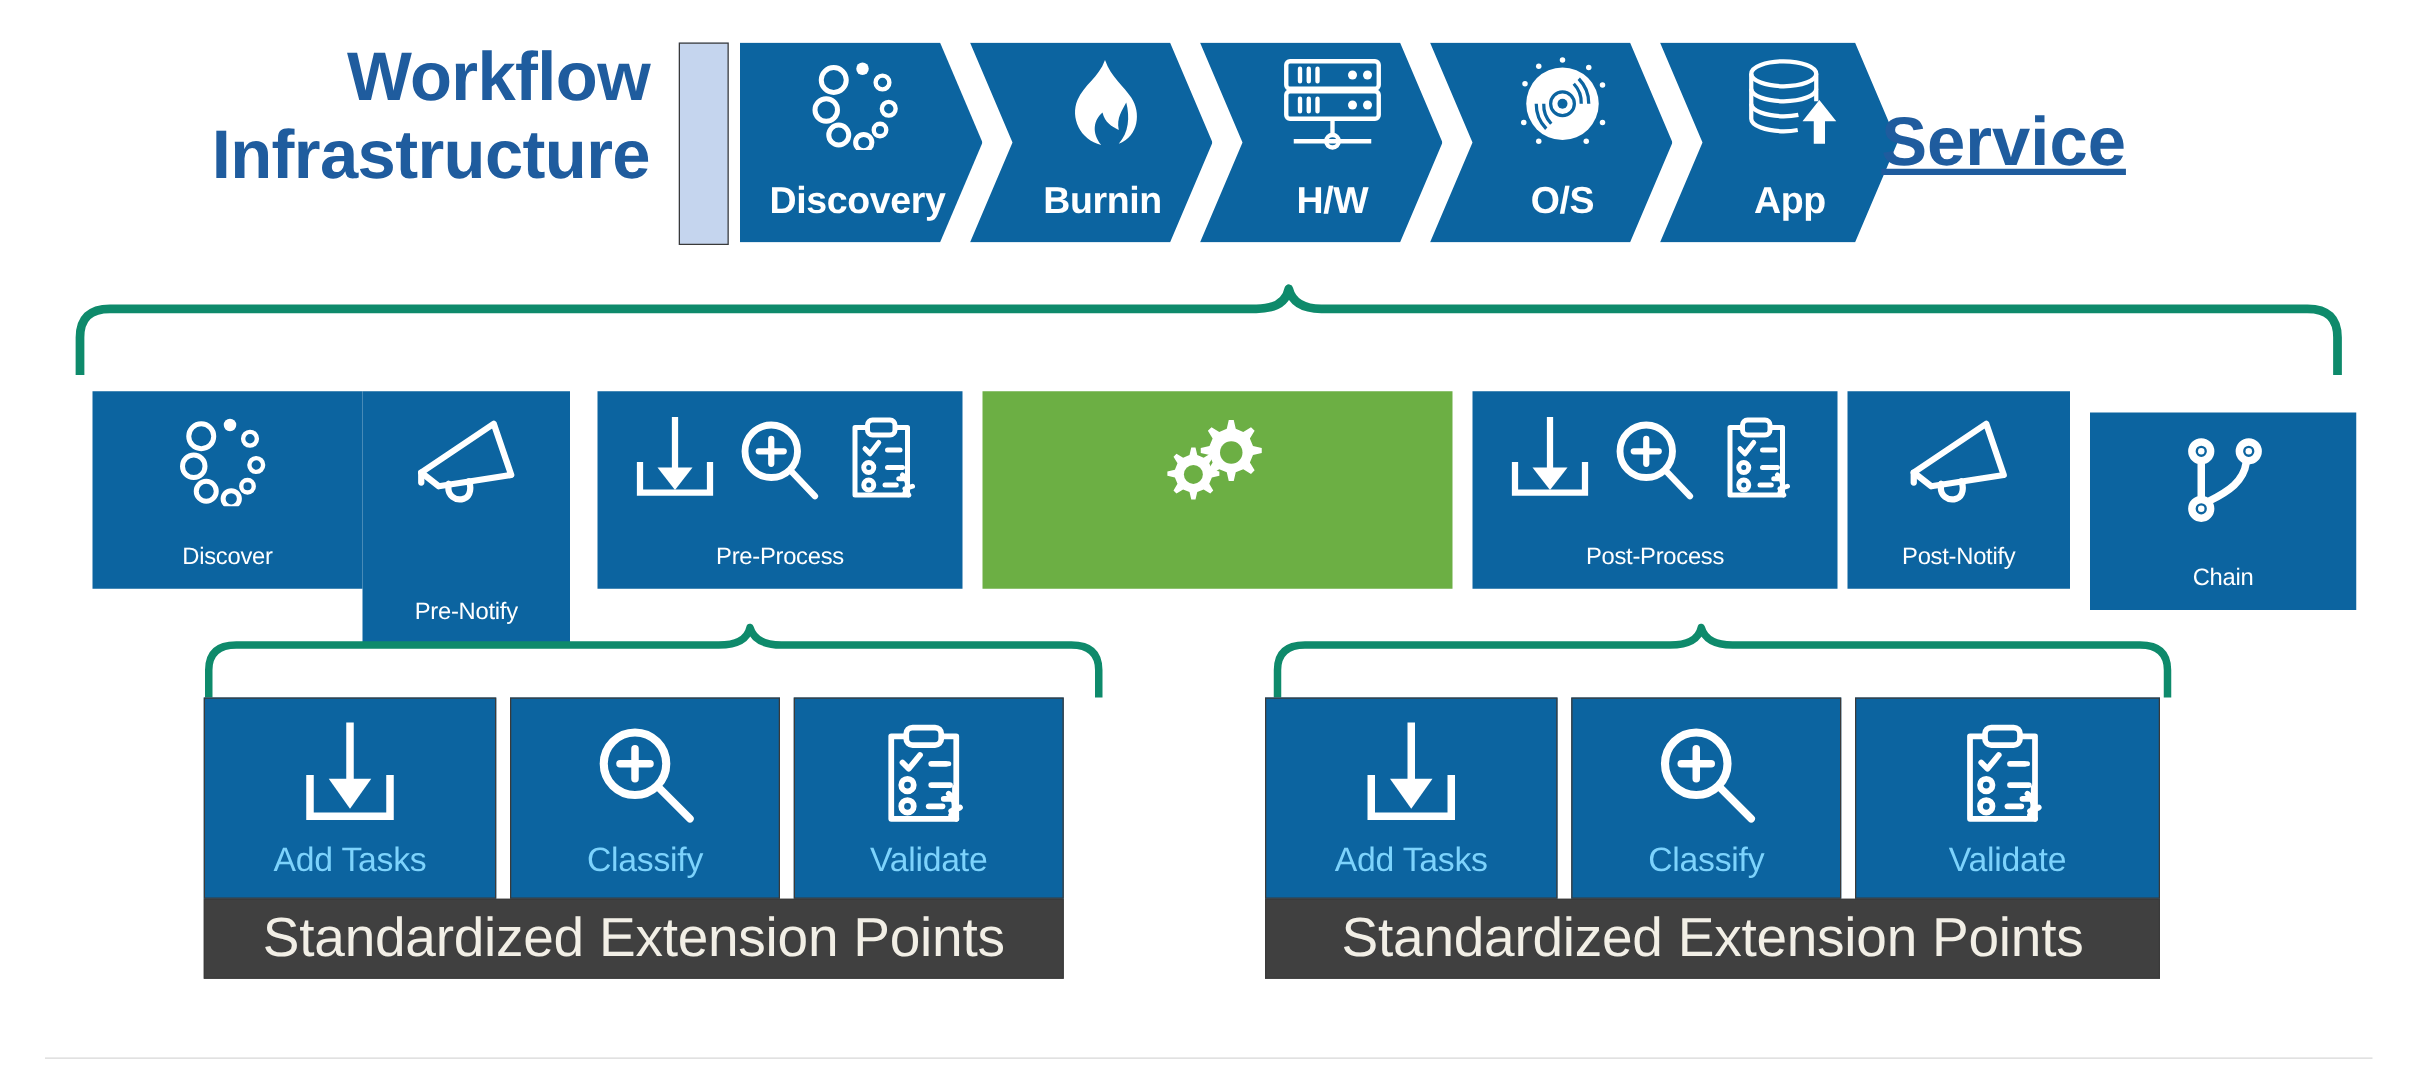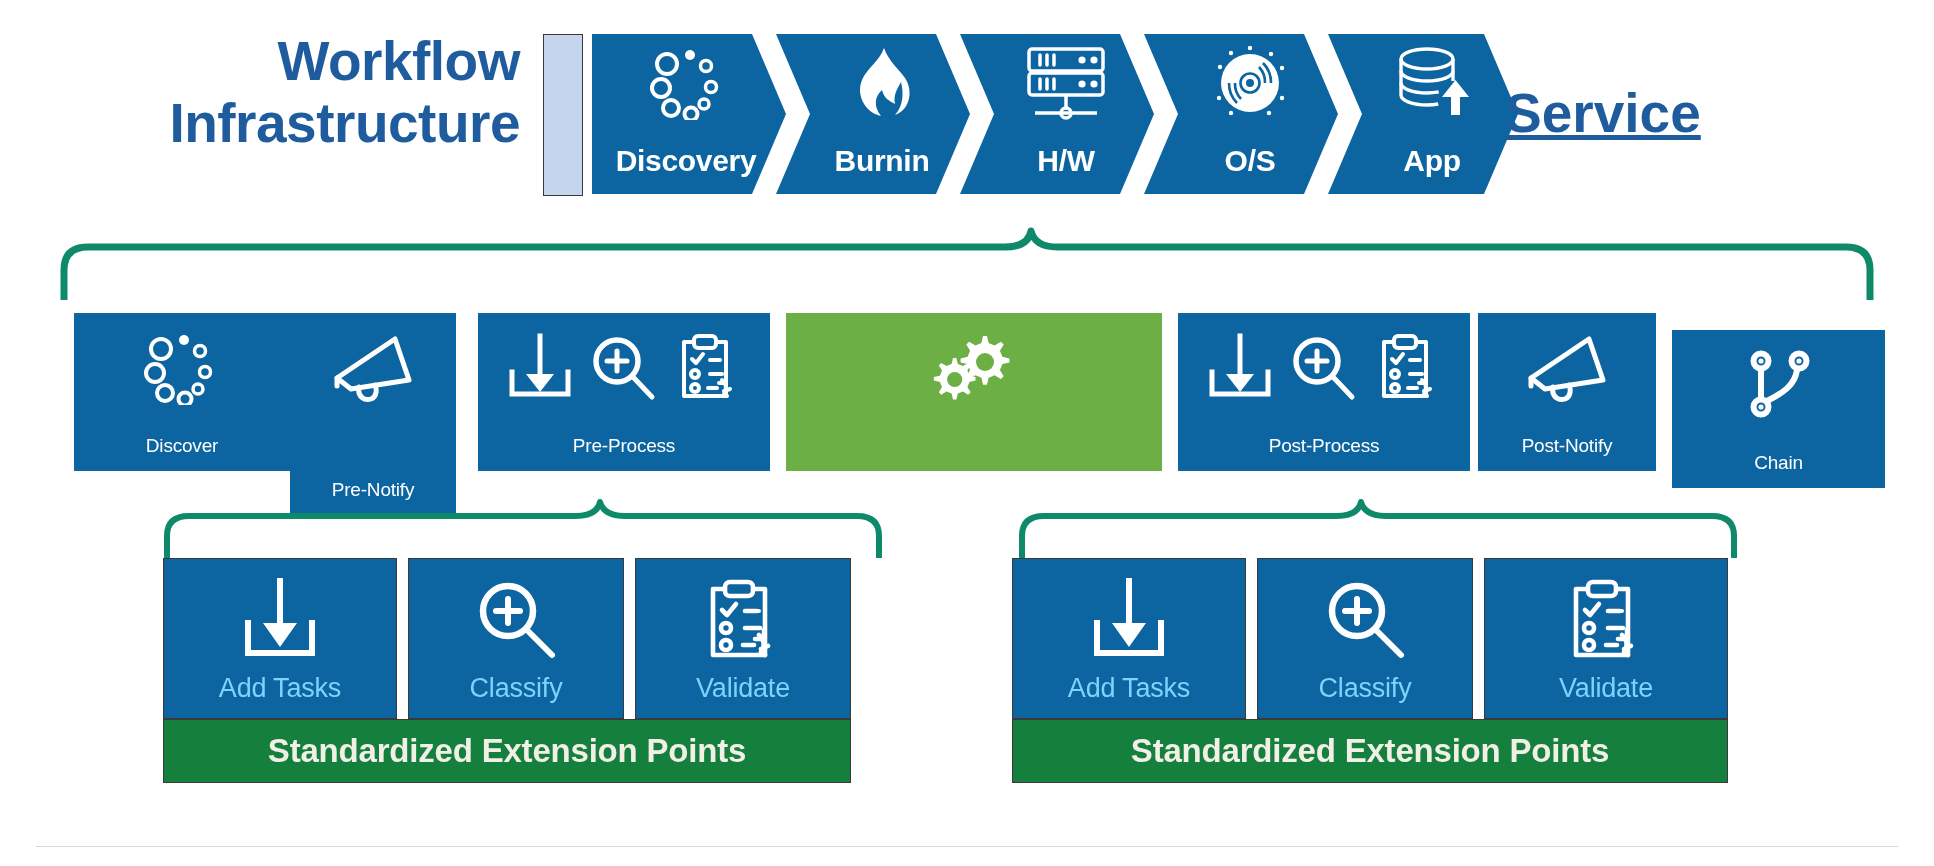--- a/index.html
+++ b/index.html
@@ -98,24 +98,24 @@
   }
   .ep-tile .e-icon{
     position:absolute;left:0;right:0;top:18px;height:86px;
     display:flex;align-items:center;justify-content:center;
   }
   .ep-tile .e-label{
     position:absolute;left:0;right:0;bottom:14px;text-align:center;
     font-size:27px;letter-spacing:-0.2px;
   }
   .ep-bar{
-    position:absolute;background:#15803d;color:#F2EFE6;
+    position:absolute;background:#404040;color:#F2EFE6;
     border:1.5px solid #3a3a3a;box-sizing:border-box;
     display:flex;align-items:center;justify-content:center;
-    font-size:33px;font-weight:bold;letter-spacing:-0.2px;
+    font-size:44px;font-weight:normal;letter-spacing:-0.2px;
   }
 
   
   #footer-rule{left:36px;top:846px;width:1862px;height:1px;background:#d8d8d8;}
 
   svg{display:block;}
 </style>
 </head>
 <body>
 

